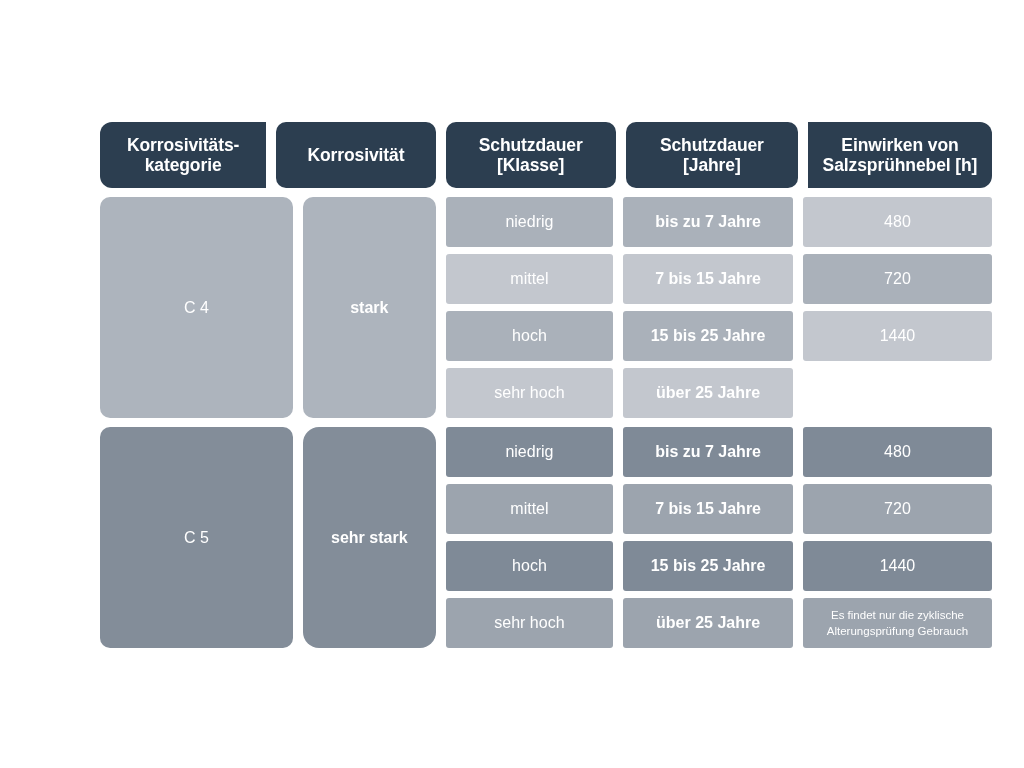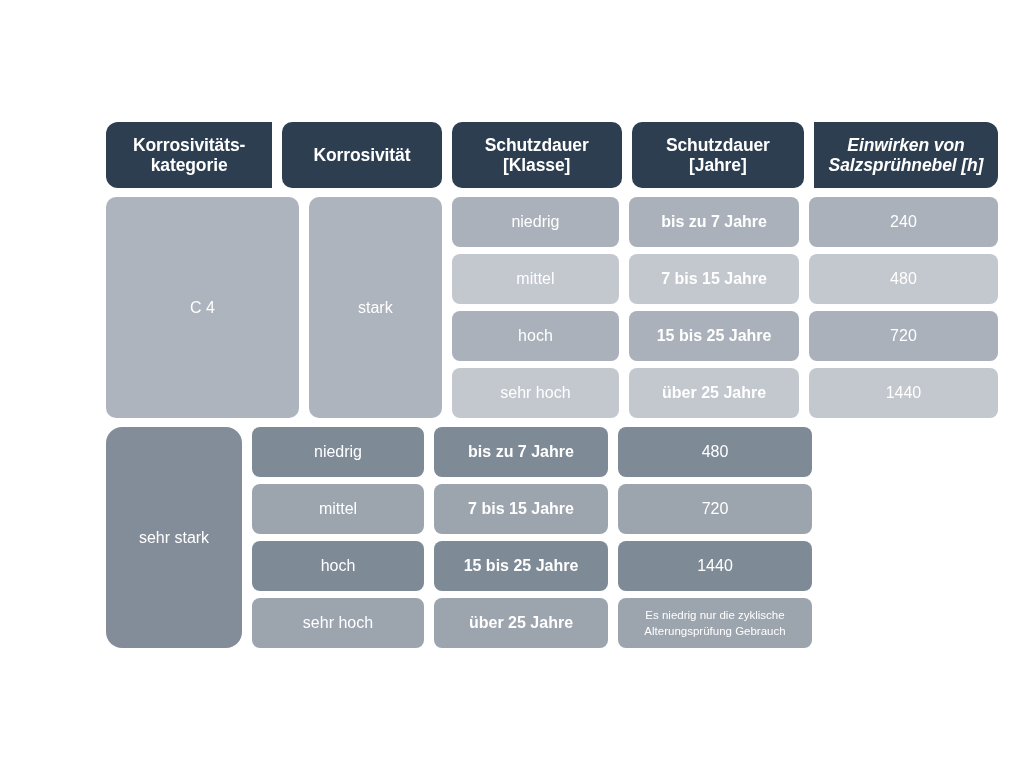--- a/index.html
+++ b/index.html
@@ -10,21 +10,21 @@
   body {
     width: 1024px;
     height: 768px;
     background: #ffffff;
     font-family: "Liberation Sans", sans-serif;
     overflow: hidden;
   }
 
   #table-wrap {
     position: absolute;
-    left: 66px;
+    left: 60px;
     top: 122px;
     width: 892px;
     padding-left: 40px;
   }
 
   
   .header-row {
     display: flex;
     gap: 10px;
     height: 66px;
@@ -42,55 +42,55 @@
     justify-content: center;
     text-align: center;
     box-sizing: border-box;
     padding: 0 4px;
     white-space: pre-line;
   }
   .hc-1 { width: 168px; border-radius: 12px 0 0 12px; }
   .hc-2 { width: 161px; }
   .hc-3 { width: 172px; }
   .hc-4 { width: 174px; }
-  .hc-5 { width: 186px; border-radius: 0 12px 12px 0; font-style: italic; }
+  .hc-5 { width: 186px; border-radius: 0 12px 12px 0; }
 
   
   .group {
     display: flex;
     gap: 10px;
     margin-top: 9px;
   }
   #group-c5 { margin-top: 9px; }
 
   .merged-cell {
     border-radius: 10px;
     color: #ffffff;
     font-size: 16px;
     display: flex;
     align-items: center;
     justify-content: center;
     text-align: center;
     box-sizing: border-box;
   }
   .mc-1 { width: 198px; }
-  .mc-2 { width: 136px; }
+  .mc-2 { width: 136px; font-weight: bold; }
 
   .col-stack {
     display: flex;
     flex-direction: column;
     gap: 7px;
   }
   .cs-3 { width: 172px; }
   .cs-4 { width: 174px; font-weight: bold; }
   .cs-5 { width: 194px; }
 
   .data-cell {
     height: 50px;
-    border-radius: 8px;
+    border-radius: 3px;
     color: #ffffff;
     font-size: 16px;
     display: flex;
     align-items: center;
     justify-content: center;
     text-align: center;
     box-sizing: border-box;
     padding: 0 6px;
   }
   .data-cell.note {
@@ -130,29 +130,29 @@
     </div>
 
     <div class="col-stack cs-4">
       <div class="data-cell" style="background: rgb(170, 177, 186);">bis zu 7 Jahre</div>
       <div class="data-cell" style="background: rgb(195, 199, 206);">7 bis 15 Jahre</div>
       <div class="data-cell" style="background: rgb(170, 177, 186);">15 bis 25 Jahre</div>
       <div class="data-cell" style="background: rgb(195, 199, 206);">über 25 Jahre</div>
     </div>
 
     <div class="col-stack cs-5">
-      <div class="data-cell" style="background: rgb(170, 177, 186);">240</div>
       <div class="data-cell" style="background: rgb(195, 199, 206);">480</div>
       <div class="data-cell" style="background: rgb(170, 177, 186);">720</div>
       <div class="data-cell" style="background: rgb(195, 199, 206);">1440</div>
     </div>
   </div>
 
   <div class="group" id="group-c5">
 
+    <div class="merged-cell mc-1" style="background: rgb(131, 141, 153);">C 5</div>
 
     <div class="merged-cell mc-2" style="background: rgb(131, 141, 153); border-radius: 16px;">sehr stark</div>
 
     <div class="col-stack cs-3">
       <div class="data-cell" style="background: rgb(127, 138, 151);">niedrig</div>
       <div class="data-cell" style="background: rgb(156, 164, 174);">mittel</div>
       <div class="data-cell" style="background: rgb(127, 138, 151);">hoch</div>
       <div class="data-cell" style="background: rgb(156, 164, 174);">sehr hoch</div>
     </div>
 
@@ -160,18 +160,18 @@
       <div class="data-cell" style="background: rgb(127, 138, 151);">bis zu 7 Jahre</div>
       <div class="data-cell" style="background: rgb(156, 164, 174);">7 bis 15 Jahre</div>
       <div class="data-cell" style="background: rgb(127, 138, 151);">15 bis 25 Jahre</div>
       <div class="data-cell" style="background: rgb(156, 164, 174);">über 25 Jahre</div>
     </div>
 
     <div class="col-stack cs-5">
       <div class="data-cell" style="background: rgb(127, 138, 151);">480</div>
       <div class="data-cell" style="background: rgb(156, 164, 174);">720</div>
       <div class="data-cell" style="background: rgb(127, 138, 151);">1440</div>
-      <div class="data-cell note" style="background: rgb(156, 164, 174);">Es niedrig nur die zyklische
+      <div class="data-cell note" style="background: rgb(156, 164, 174);">Es findet nur die zyklische
 Alterungsprüfung Gebrauch</div>
     </div>
   </div>
 
 </div>
 
 </body></html>

